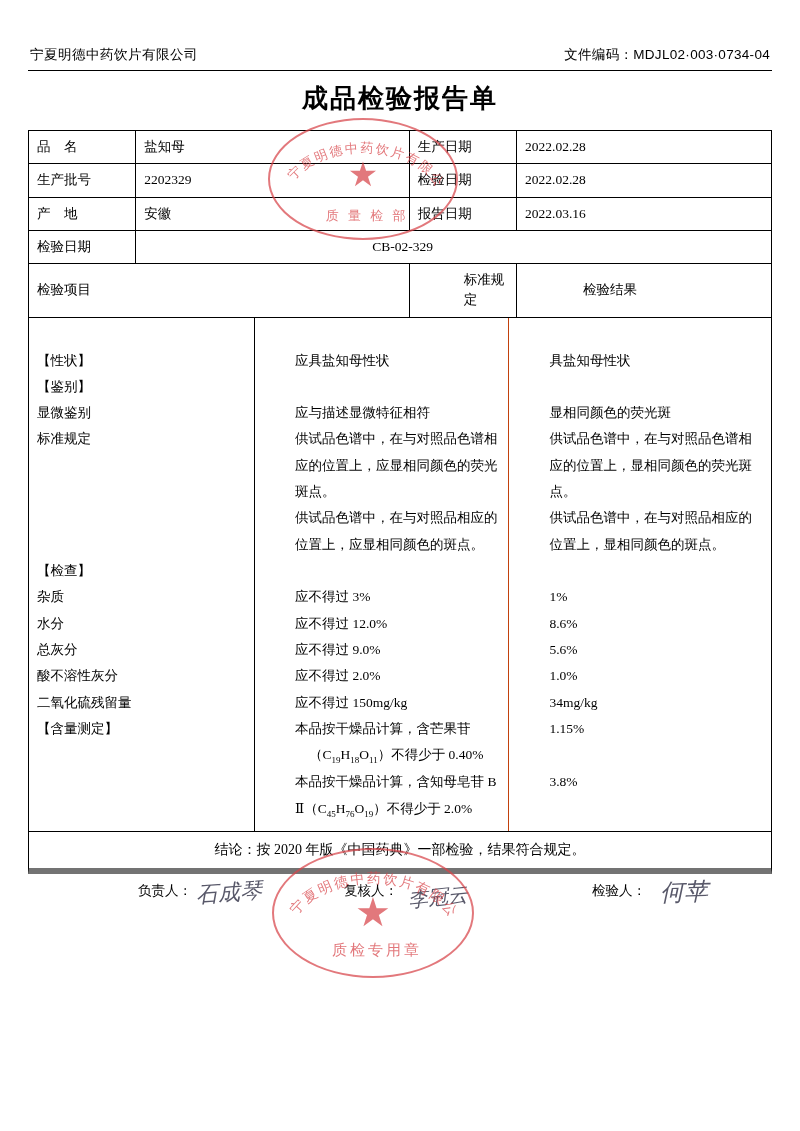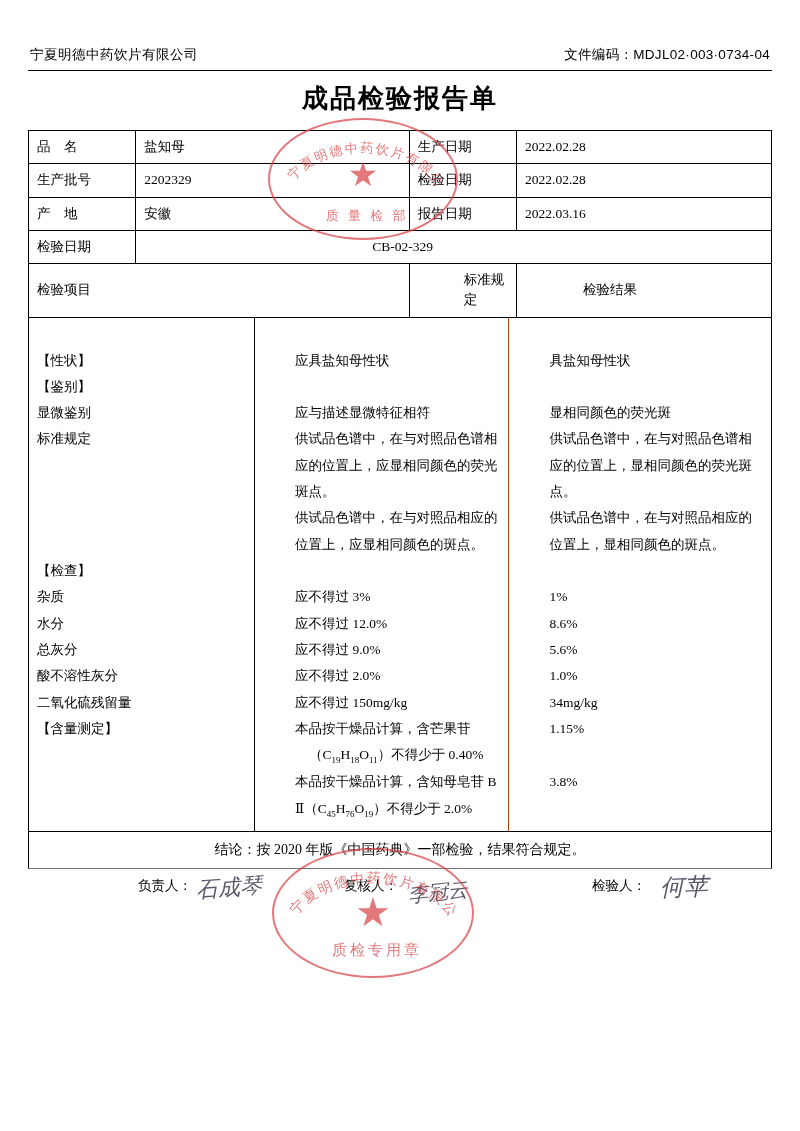--- a/index.html
+++ b/index.html
@@ -99,21 +99,21 @@
     line-height: 1.95;
     min-height: 26px;
   }
   .spacer-1 { height: 20px; }
   .sub { font-size: 9px; vertical-align: sub; }
 
   
   .conclusion {
     border-left: 1px solid #000;
     border-right: 1px solid #000;
-    border-bottom: 1px solid #737373;
+    border-bottom: 6px solid #737373;
     text-align: center;
     font-size: 14px;
     padding: 9px 0;
   }
   
   .sigs {
     display: flex;
     font-size: 13.5px;
     padding: 8px 2px 0 2px;
     position: relative;

